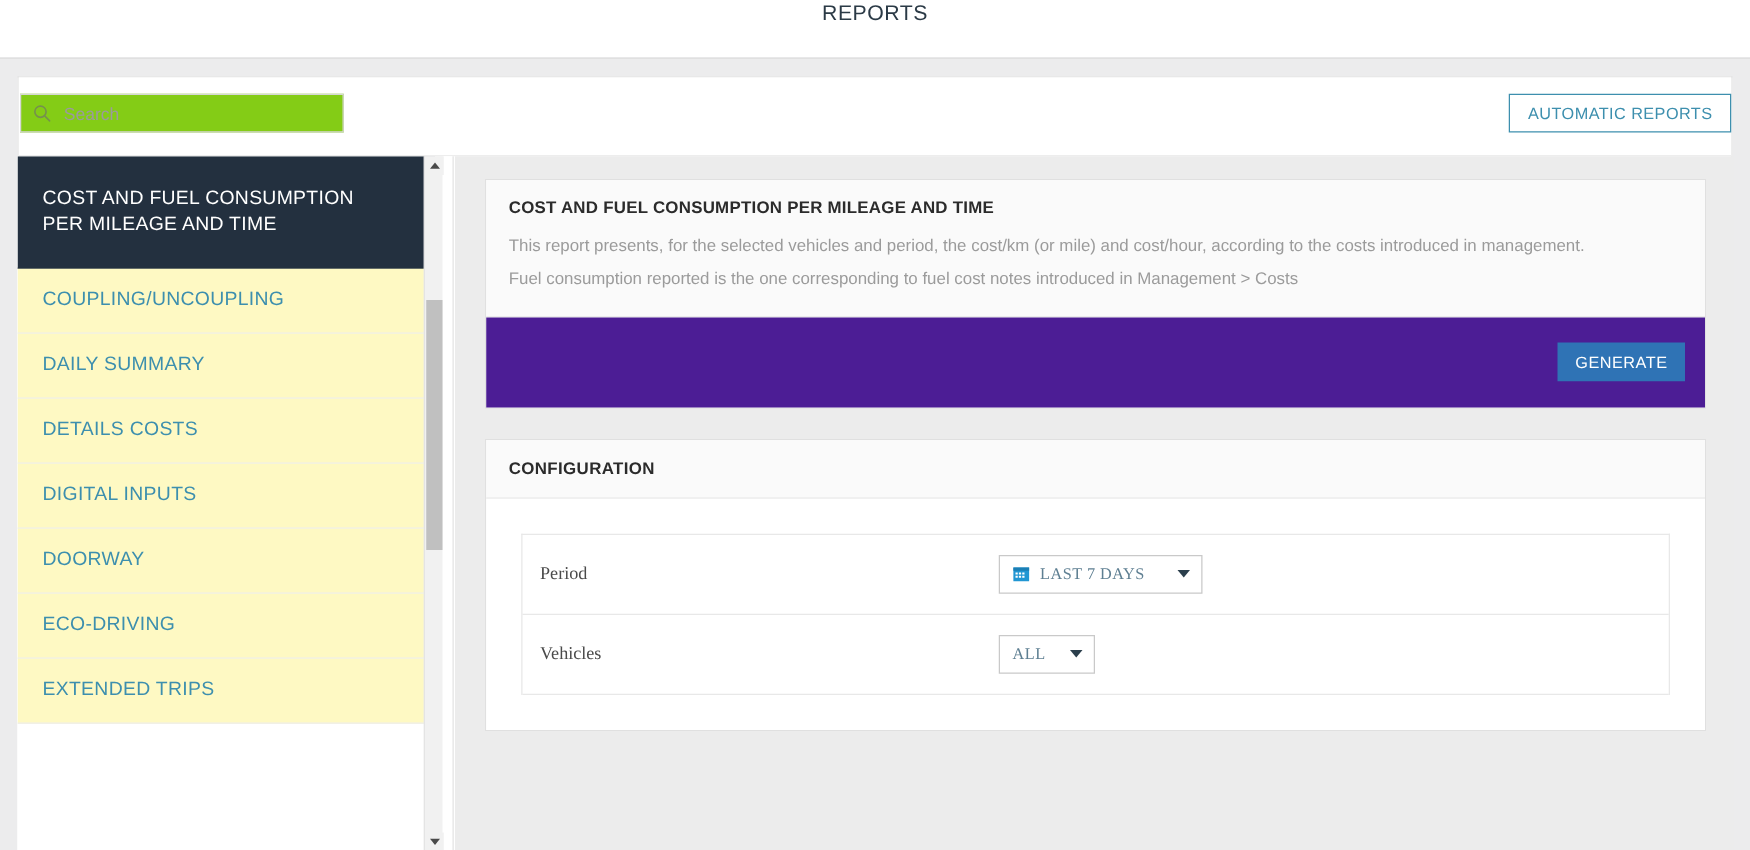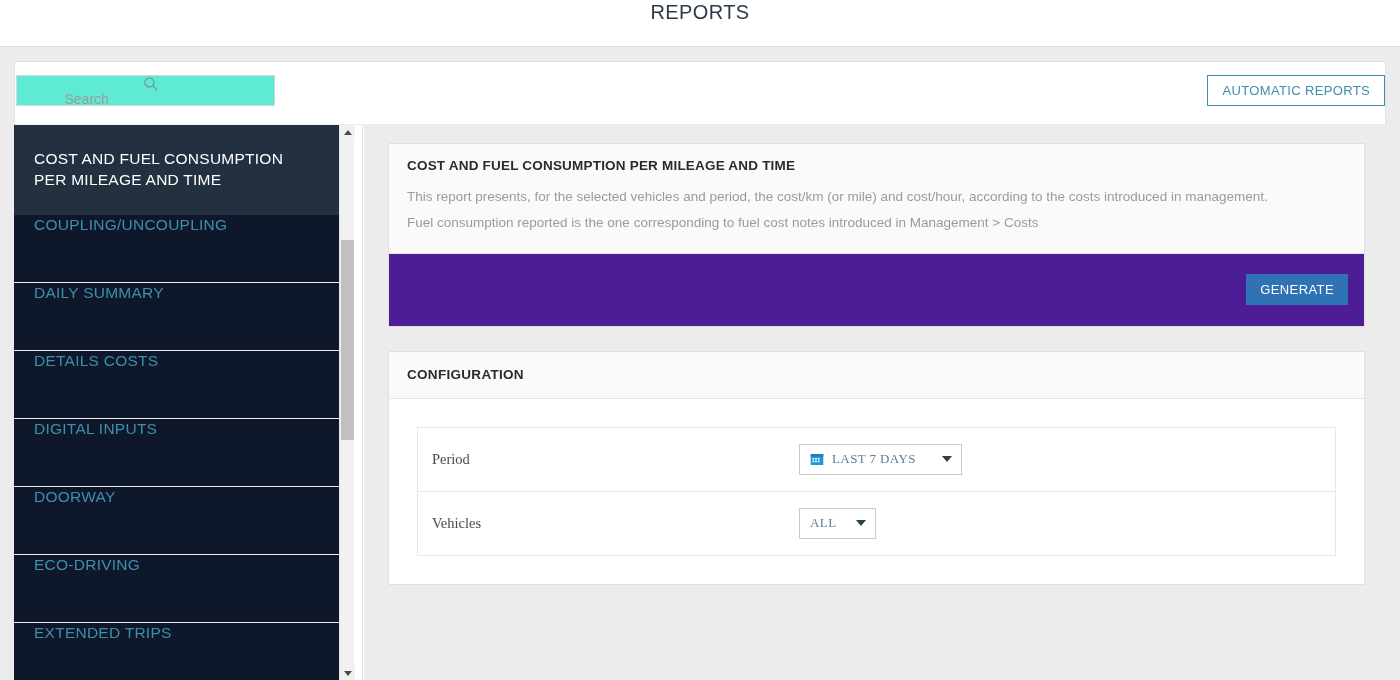--- a/index.html
+++ b/index.html
@@ -15,21 +15,21 @@
   
   .page-title-bar {
     height: 46px;
     background: #ffffff;
     display: flex;
     align-items: flex-start;
     justify-content: center;
     padding-top: 1px;
   }
   .page-title {
-    font-size: 20px;
+    font-size: 17px;
     letter-spacing: .4px;
     color: #2b3a46;
     font-weight: 400;
   }
 
   
   .shell {
     position: relative;
     width: 1400px;
     height: 634px;
@@ -55,25 +55,24 @@
     border-bottom: 1px solid #ededed;
   }
 
   .search-wrap {
     position: absolute;
     left: 1px;
     top: 13px;
     width: 259px;
     height: 31px;
     border: 1px solid #d6d6d6;
-    background: #5eead4;
+    background: #84cc16;
     display: flex;
     align-items: center;
     padding-left: 9px;
-    flex-direction: column;
   }
   .search-icon { width: 15px; height: 15px; flex: 0 0 auto; opacity: .62; }
   .search-input {
     border: none;
     outline: none;
     flex: 1 1 auto;
     margin-left: 10px;
     font-size: 14px;
     font-family: "Liberation Sans", sans-serif;
     color: #555;
@@ -118,31 +117,31 @@
   .sidebar-list {
     position: absolute;
     left: 0; top: 0;
     width: 334px;
     height: 556px;
     overflow: hidden;
     background: #ffffff;
   }
 
   .side-item {
-    height: 68px;
-    display: flex;
-    align-items: flex-start;
+    height: 52px;
+    display: flex;
+    align-items: center;
     padding: 0 20px;
     border-bottom: 1px solid #ededed;
     color: #3d8fae;
     font-size: 15.5px;
     letter-spacing: .25px;
     cursor: pointer;
     line-height: 1.35;
-    background: #0f172a;
+    background: #fef9c3;
   }
   .side-item.selected {
     background: #23303f;
     color: #ffffff;
     border-bottom: 1px solid #23303f;
     height: 90px;
     align-items: center;
     font-size: 15.5px;
   }
   .side-item.selected .side-label { max-width: 280px; }

